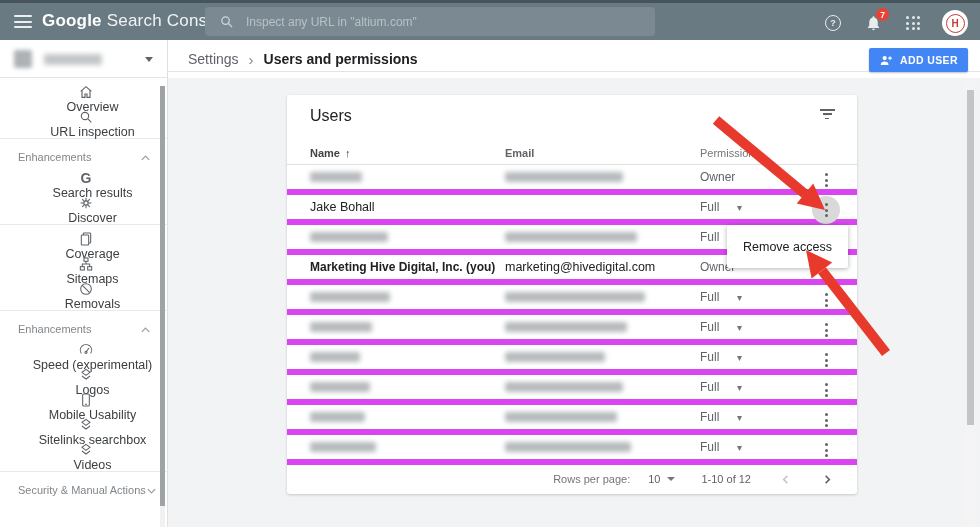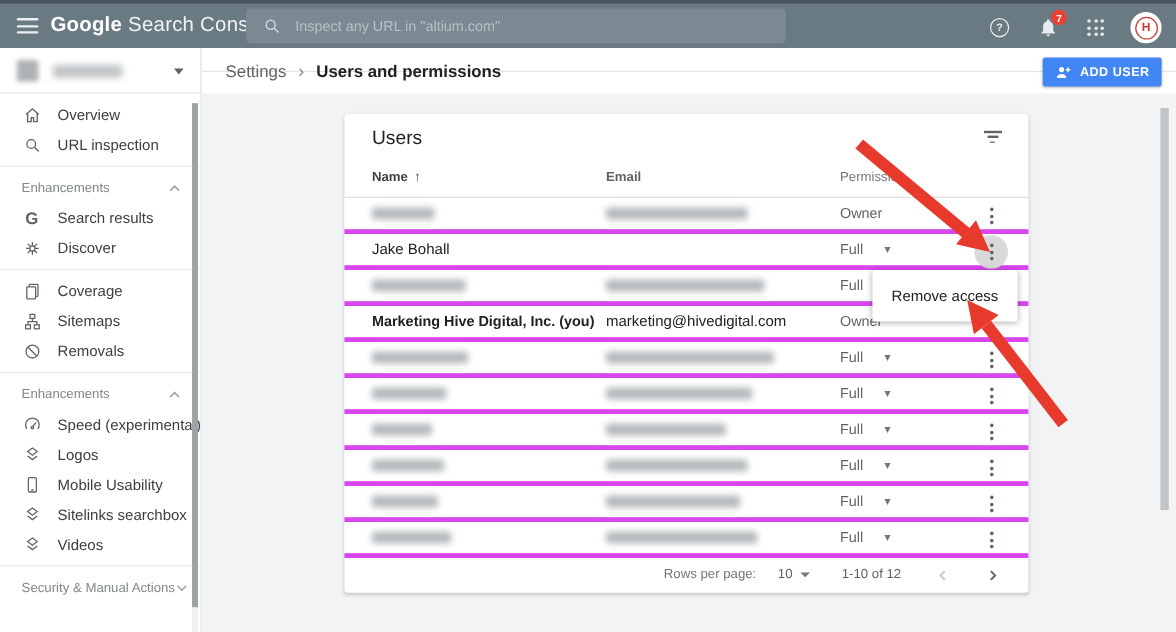--- a/index.html
+++ b/index.html
@@ -19,35 +19,35 @@
   .tb-right { position:absolute; right:12px; top:0; height:40px; display:flex; align-items:center; gap:18px; }
   .tb-icon { position:relative; width:22px; height:22px; display:flex; align-items:center; justify-content:center; cursor:pointer; }
   .help-c { width:16px; height:16px; border:1.5px solid #e8ecee; border-radius:50%; color:#e8ecee; font-size:9px; font-weight:700; display:flex; align-items:center; justify-content:center; }
   .badge { position:absolute; top:-4px; right:-5px; min-width:13px; height:13px; border-radius:7px; background:#e94235; color:#fff; font-size:8.5px; font-weight:700; display:flex; align-items:center; justify-content:center; }
   .grid9 { display:grid; grid-template-columns:repeat(3,3px); grid-template-rows:repeat(3,3px); gap:2.5px; }
   .grid9 i { background:#e4e9eb; border-radius:50%; }
   .avatar { width:26px; height:26px; border-radius:50%; background:#fff; display:flex; align-items:center; justify-content:center; cursor:pointer; }
   .avatar .ring { width:19px; height:19px; border:1.6px solid #c63b36; border-radius:50%; color:#c63b36; font-size:10px; font-weight:700; display:flex; align-items:center; justify-content:center; }
 
   
-  .subheader { position:absolute; left:168px; top:40px; width:812px; height:20px; background:#fff; border-bottom:1px solid #e4e4e4; }
+  .subheader { position:absolute; left:168px; top:40px; width:812px; height:32px; background:#fff; border-bottom:1px solid #e4e4e4; }
   .crumb { position:absolute; left:20px; top:0; height:38px; display:flex; align-items:center; font-size:14px; }
   .crumb .c1 { color:#5f6368; cursor:pointer; }
   .crumb .sep { color:#80868b; margin:0 10px; font-size:15px; }
   .crumb .c2 { color:#202124; font-weight:700; }
   .adduser { position:absolute; right:12px; top:8px; height:24px; padding:0 10px; background:#4285f4; border:none; border-radius:2px; color:#fff; font-size:10.5px; font-weight:700; letter-spacing:.4px; display:flex; align-items:center; gap:6px; cursor:pointer; box-shadow:0 1px 2px rgba(0,0,0,.25); font-family:"Liberation Sans",sans-serif; }
 
   
   .sidebar { position:absolute; left:0; top:40px; width:168px; height:487px; background:#fff; border-right:1px solid #e0e0e0; }
   .prop { position:relative; height:38px; border-bottom:1px solid #e4e4e4; cursor:pointer; }
   .prop .sq { position:absolute; left:14px; top:10px; width:18px; height:18px; background:#aeb2b5; border-radius:2px; filter:blur(2px); }
   .prop .bar { position:absolute; left:44px; top:14px; width:58px; height:11px; background:#c3c6c8; border-radius:2px; filter:blur(2.5px); }
   .prop .tri { position:absolute; right:14px; top:17px; width:0; height:0; border-left:4.5px solid transparent; border-right:4.5px solid transparent; border-top:5px solid #5f6368; }
   .nav { padding-top:5px; }
-  .nav-item { height:25px; display:flex; align-items:center; padding-left:18px; cursor:pointer; }
+  .nav-item { height:25px; display:flex; align-items:center; padding-left:18px; cursor:pointer;flex-direction:column; }
   .nav-item .ic { width:17px; height:17px; margin-right:13px; display:flex; align-items:center; justify-content:center; flex:none; }
   .nav-item .ic svg { width:16px; height:16px; }
   .nav-item .lbl { font-size:12.5px; color:#3c4043; white-space:nowrap; }
   .gl { font-size:14px; font-weight:700; color:#5f6368; }
   .nav-head { height:25px; display:flex; align-items:center; justify-content:space-between; padding:0 16px 0 18px; cursor:pointer; }
   .nav-head .hl { font-size:11px; color:#80868b; white-space:nowrap; }
   .nav-div { border-top:1px solid #e8eaed; margin:5px 0; }
   .side-scroll { position:absolute; right:2px; top:46px; width:5px; height:455px; background:#f1f1f1; }
   .side-thumb { position:absolute; left:0; top:0; width:5px; height:420px; background:#9ea3a6; cursor:pointer; }
 
@@ -58,27 +58,27 @@
 
   
   .card { position:absolute; left:119px; top:17px; width:570px; height:399px; background:#fff; border-radius:3px; box-shadow:0 1px 3px rgba(0,0,0,.18); }
   .card-head { position:relative; height:47px; }
   .card-title { position:absolute; left:23px; top:12px; font-size:16px; color:#212121; }
   .filter-btn { position:absolute; right:20px; top:10px; width:20px; height:18px; cursor:pointer; display:flex; flex-direction:column; align-items:center; gap:2.5px; padding-top:4px; }
   .filter-btn i { display:block; height:1.8px; background:#5f6368; }
   .filter-btn i:nth-child(1){width:15px;} .filter-btn i:nth-child(2){width:9px;} .filter-btn i:nth-child(3){width:4px;}
 
   .thead { position:relative; height:23px; border-bottom:1px solid #e0e0e0; }
-  .th { position:absolute; top:0; bottom:0; display:flex; font-size:11px; font-weight:700; color:#5f6368; }
+  .th { position:absolute; top:0; bottom:0; display:flex; align-items:center; font-size:11px; font-weight:700; color:#5f6368; }
   .th.sortable { cursor:pointer; }
   .th .up { margin-left:5px; color:#424242; font-size:11px; }
   .th-name{left:23px;} .th-email{left:218px;} .th-perm{left:413px; font-weight:400; color:#757575;}
   .th-name{color:#424242;}
 
-  .trow { position:relative; height:30px; border-bottom:4px solid #d946ef; background:#fff; }
+  .trow { position:relative; height:30px; border-bottom:6px solid #d946ef; background:#fff; }
   .cell { position:absolute; top:0; bottom:0; display:flex; align-items:center; }
   .c-name{left:23px;} .c-email{left:218px;} .c-perm{left:413px;}
   .cell .txt { font-size:12.5px; color:#202124; white-space:nowrap; }
   .cell .txt.bold { font-weight:700; font-size:12px; }
   .cell .perm-txt { font-size:12px; color:#5f6368; }
   .blurbar { height:10px; background:#b6babc; border-radius:2px; filter:blur(2.6px); }
   .dd-caret { position:absolute; left:450px; top:0; bottom:0; display:flex; align-items:center; color:#757575; font-size:10px; cursor:pointer; }
   .kebab-wrap { position:absolute; left:525px; top:1px; width:28px; height:28px; display:flex; align-items:center; justify-content:center; cursor:pointer; border-radius:50%; }
   .kebab-wrap.hl { background:#d9d9d9; }
   .kebab { display:flex; flex-direction:column; gap:2.4px; }

